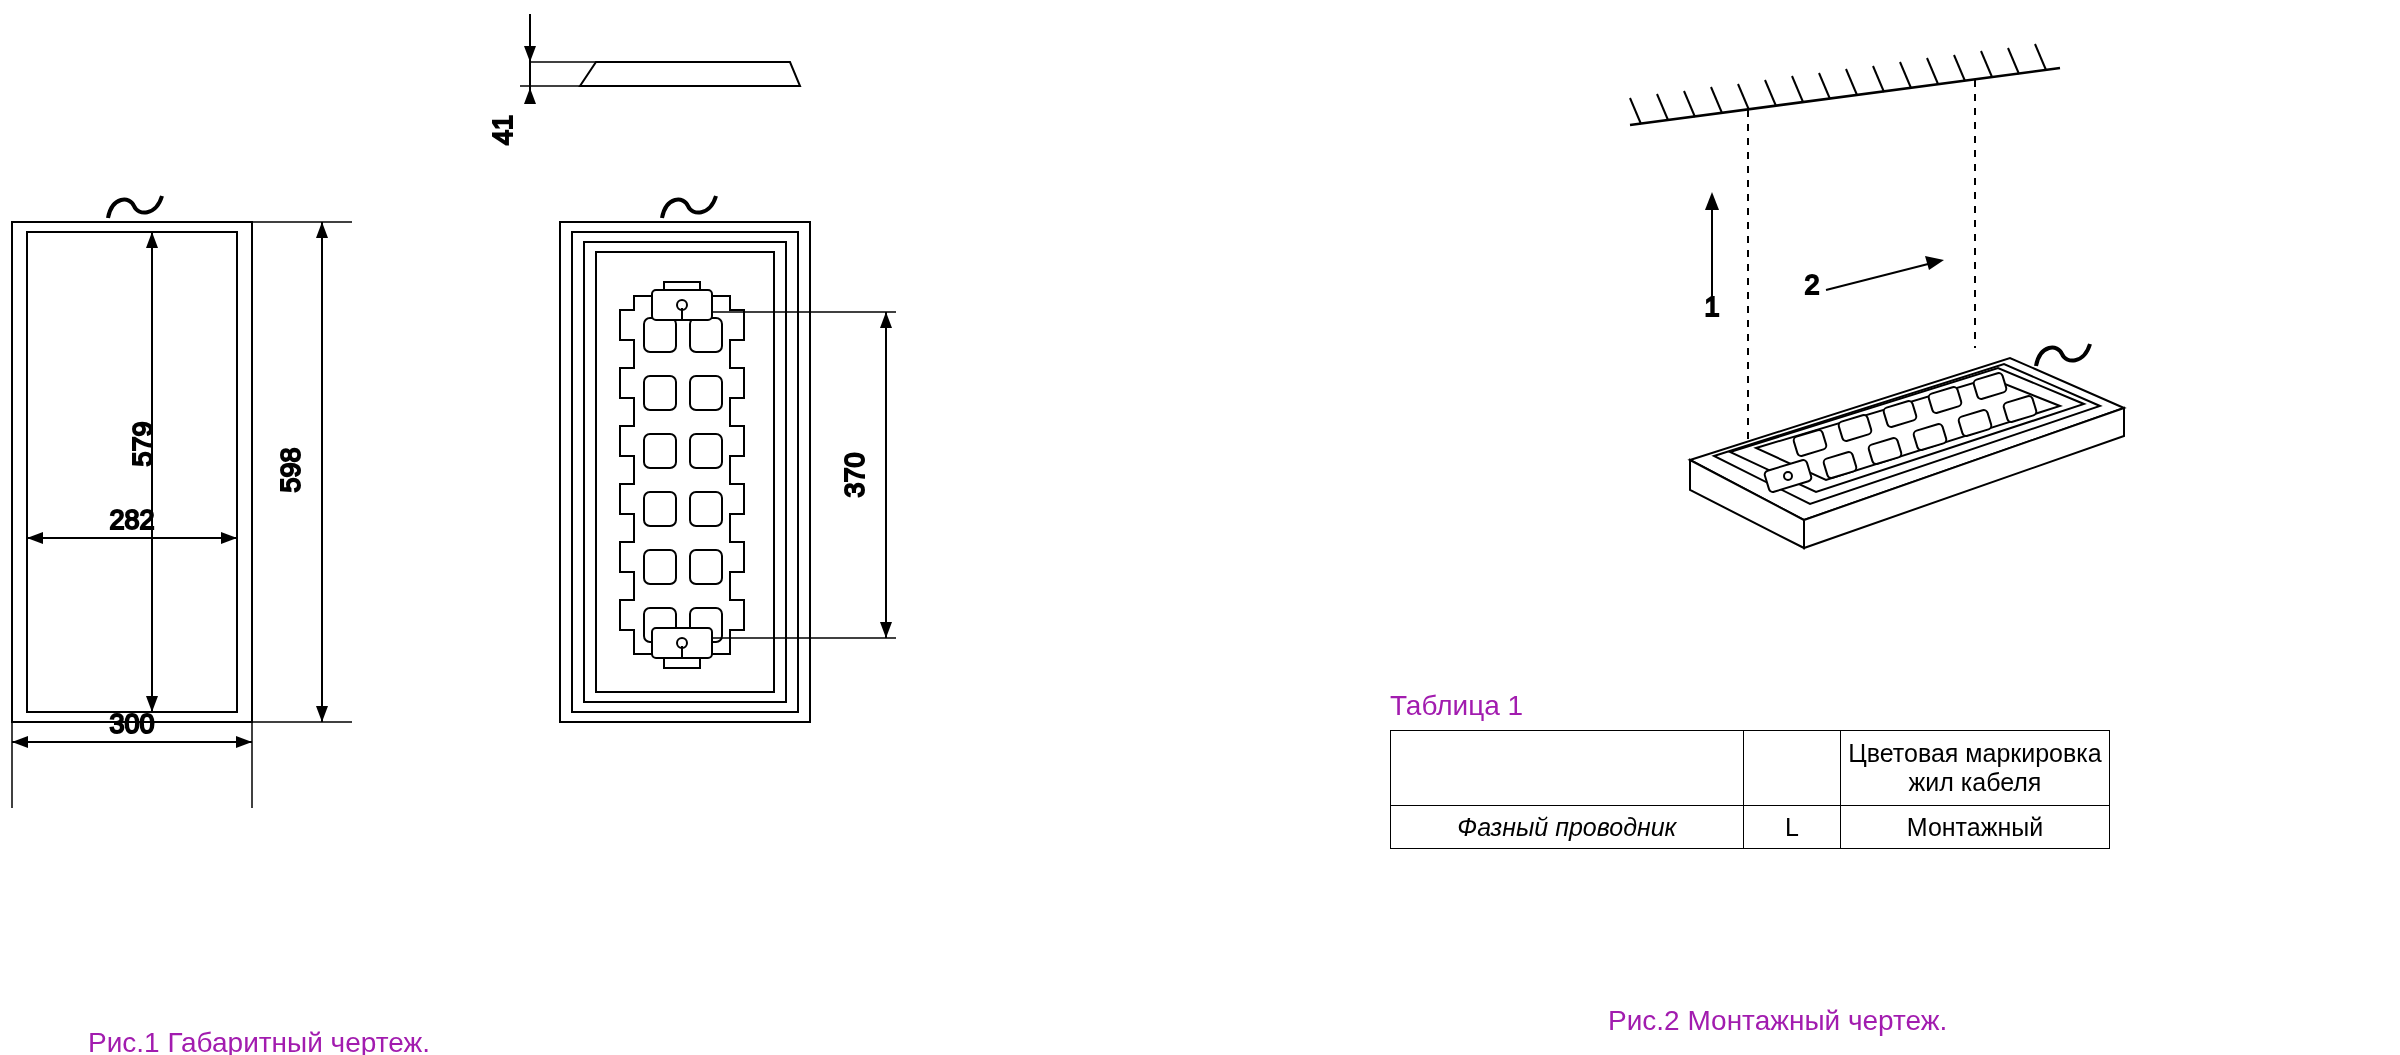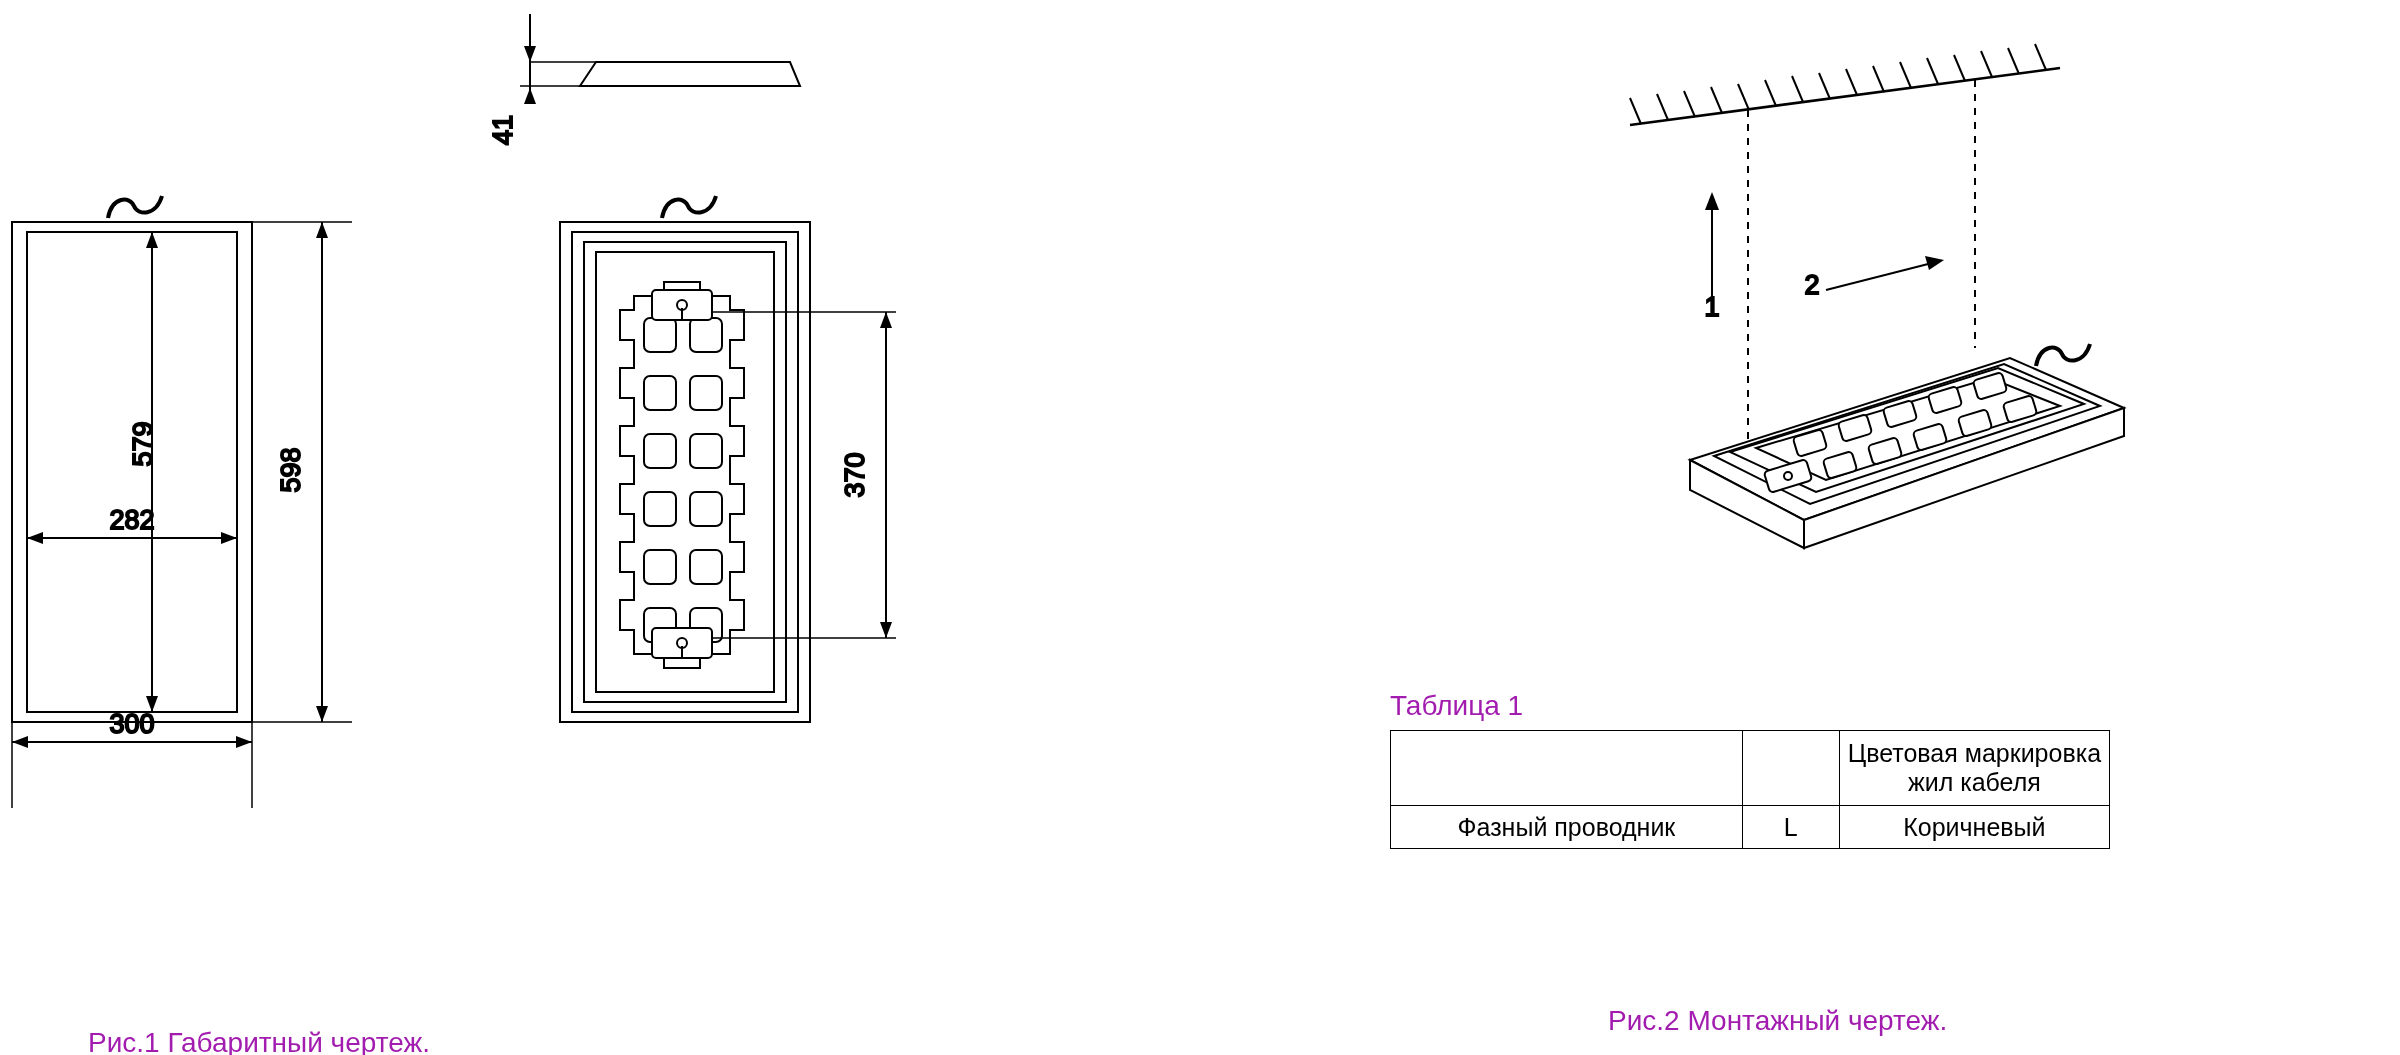--- a/index.html
+++ b/index.html
@@ -41,21 +41,21 @@
   }
   table.wiring td{
     border:1.5px solid #000;
     text-align:center;
     vertical-align:middle;
     padding:4px 6px;
     line-height:1.15;
     height:34px;
   }
   table.wiring tr.header-row td{height:66px;}
-  table.wiring td.c1{width:420px;}
+  table.wiring td.c1{width:420px;font-style:italic;}
   table.wiring td.c2{width:110px;}
   table.wiring td.c3{width:300px;}
 </style>
 </head>
 <body>
 
 <div class="stage">
 
   <svg width="2400" height="1055" viewBox="0 0 2400 1055">
     <g fill="none" stroke="#000" stroke-width="2">
@@ -259,19 +259,19 @@
           <td class="c1"></td>
           <td class="c2"></td>
           <td class="c3">
             <span>Цветовая маркировка</span><br>
             <span>жил кабеля</span>
           </td>
         </tr>
         <tr>
           <td class="c1">Фазный проводник</td>
           <td class="c2">L</td>
-          <td class="c3">Коричневый</td>
+          <td class="c3">Монтажный</td>
         </tr>
       </tbody>
     </table>
   </div>
 
 </div>
 
 </body></html>

